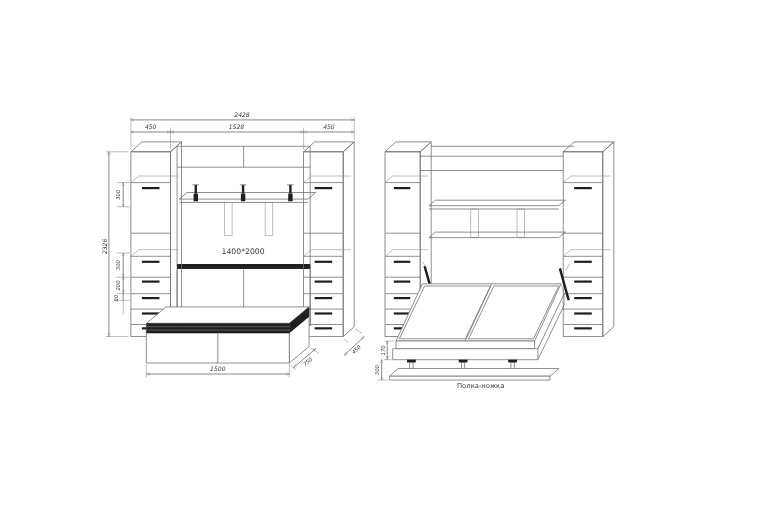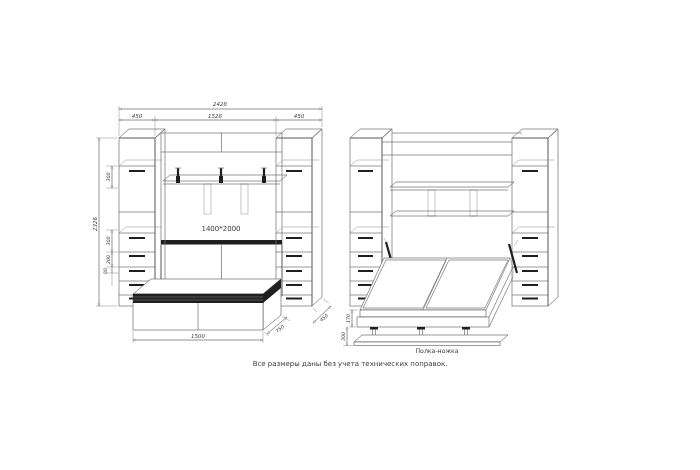--- a/index.html
+++ b/index.html
@@ -284,14 +284,13 @@
       <line x1="352" y1="310" x2="352" y2="327" class="dim" marker-start="url(#arr)" marker-end="url(#arr)"></line>
       <text x="350" y="318.5" text-anchor="middle" class="dimtxt small" transform="rotate(-90 350 318.5)">170</text>
       <line x1="353" y1="345.5" x2="343" y2="345.5" class="thin"></line>
       <line x1="347" y1="327" x2="347" y2="345.5" class="dim" marker-start="url(#arr)" marker-end="url(#arr)"></line>
       <text x="344.5" y="336.5" text-anchor="middle" class="dimtxt small" transform="rotate(-90 344.5 336.5)">300</text>
       <text x="437" y="353" text-anchor="middle" class="lbltxt">Полка-ножка</text>
     </g>
   </g>
 </svg>
 
-<div class="note">Все размеры даны без учета технических поправок.</div>
 </div>
 
 </body></html>

